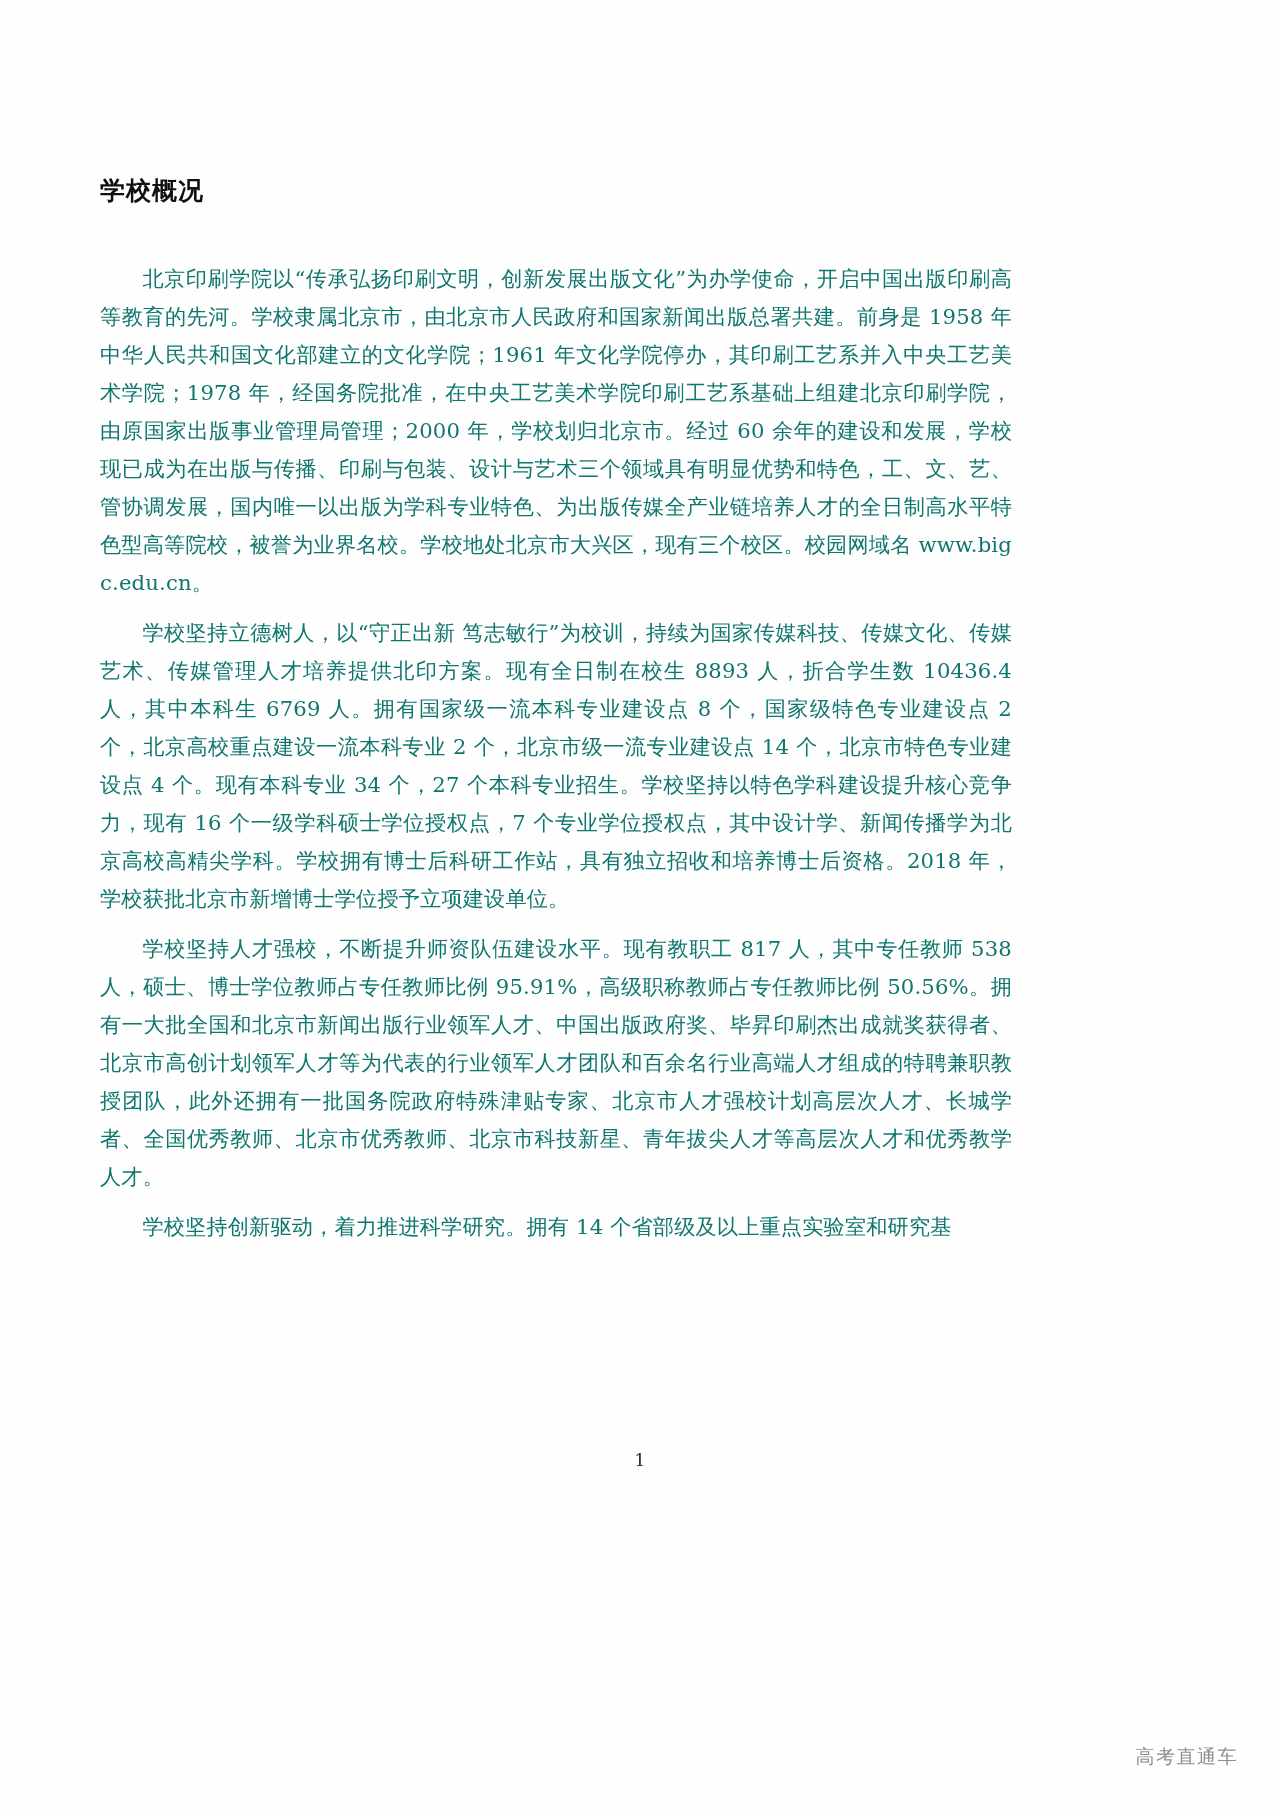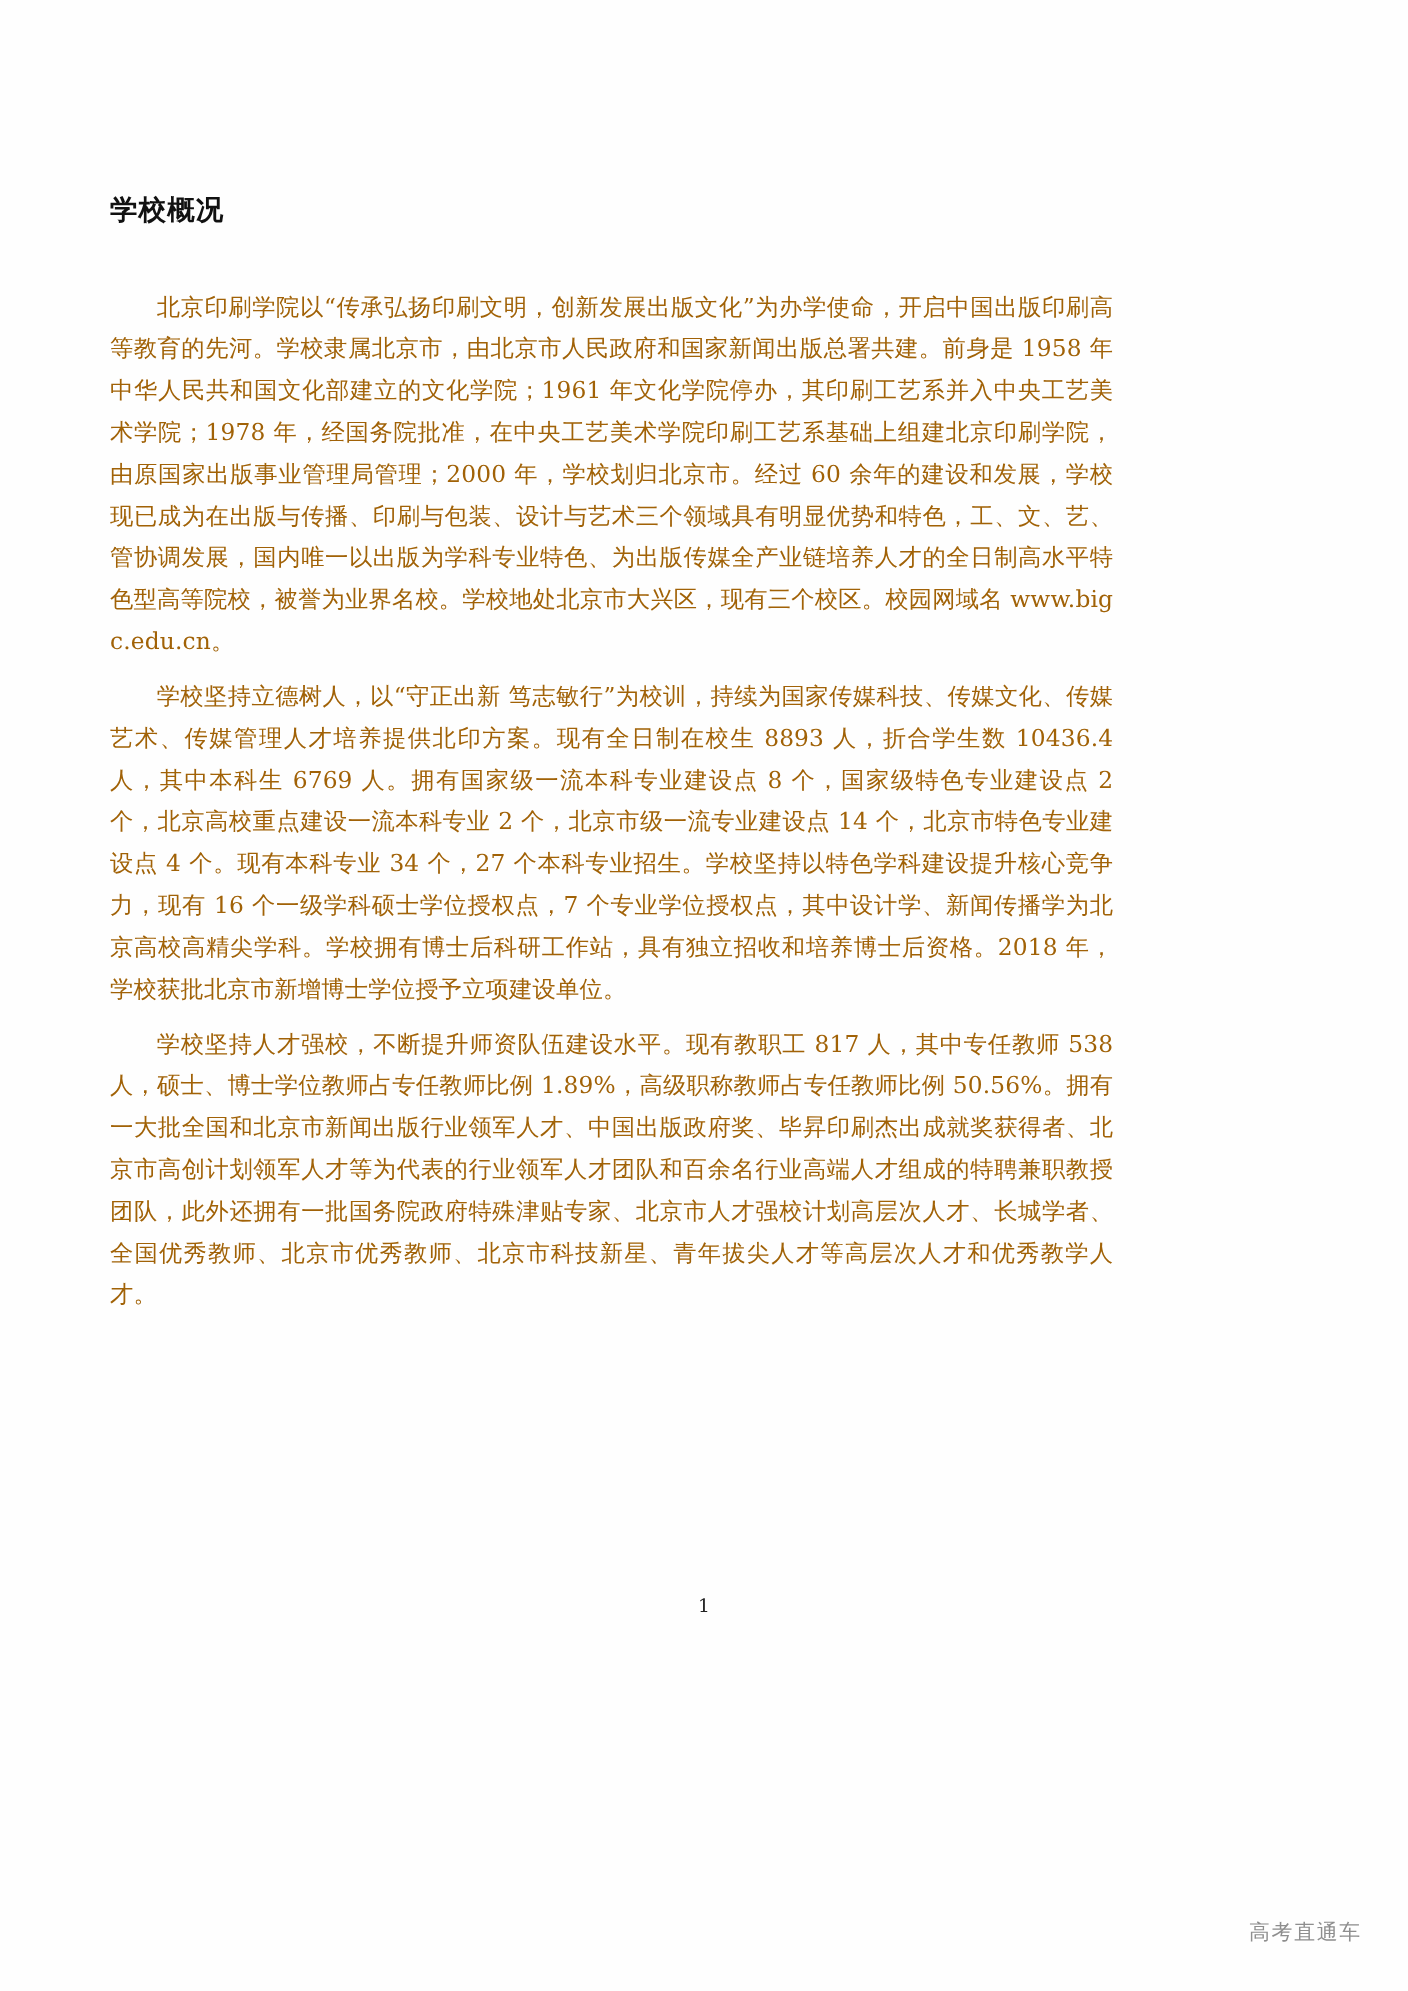--- a/index.html
+++ b/index.html
@@ -35,21 +35,21 @@
     margin: 0 0 54px 0;
     line-height: 1.2;
   }
   .para {
     font-size: 21.2px;
     line-height: 38px;
     text-align: justify;
     text-justify: inter-ideograph;
     text-indent: 2em;
     margin: 0 0 0 0;
-    color: #a16207;
+    color: #0f766e;
     letter-spacing: 0.15px;
     word-break: break-all;
   }
   .para + .para {
     margin-top: 12px;
   }
   .page-number {
     position: absolute;
     left: 0;
     right: 0;
@@ -77,22 +77,23 @@
 
   <div class="content">
 
     <h1 class="doc-title">学校概况</h1>
 
     <p class="para">北京印刷学院以“传承弘扬印刷文明，创新发展出版文化”为办学使命，开启中国出版印刷高等教育的先河。学校隶属北京市，由北京市人民政府和国家新闻出版总署共建。前身是 1958 年中华人民共和国文化部建立的文化学院；1961 年文化学院停办，其印刷工艺系并入中央工艺美术学院；1978 年，经国务院批准，在中央工艺美术学院印刷工艺系基础上组建北京印刷学院，由原国家出版事业管理局管理；2000 年，学校划归北京市。经过 60 余年的建设和发展，学校现已成为在出版与传播、印刷与包装、设计与艺术三个领域具有明显优势和特色，工、文、艺、管协调发展，国内唯一以出版为学科专业特色、为出版传媒全产业链培养人才的全日制高水平特色型高等院校，被誉为业界名校。学校地处北京市大兴区，现有三个校区。校园网域名 www.bigc.edu.cn。</p>
 
     <p class="para">学校坚持立德树人，以“守正出新 笃志敏行”为校训，持续为国家传媒科技、传媒文化、传媒艺术、传媒管理人才培养提供北印方案。现有全日制在校生 8893 人，折合学生数 10436.4 人，其中本科生 6769 人。拥有国家级一流本科专业建设点 8 个，国家级特色专业建设点 2 个，北京高校重点建设一流本科专业 2 个，北京市级一流专业建设点 14 个，北京市特色专业建设点 4 个。现有本科专业 34 个，27 个本科专业招生。学校坚持以特色学科建设提升核心竞争力，现有 16 个一级学科硕士学位授权点，7 个专业学位授权点，其中设计学、新闻传播学为北京高校高精尖学科。学校拥有博士后科研工作站，具有独立招收和培养博士后资格。2018 年，学校获批北京市新增博士学位授予立项建设单位。</p>
 
 
-    <p class="para">学校坚持人才强校，不断提升师资队伍建设水平。现有教职工 817 人，其中专任教师 538 人，硕士、博士学位教师占专任教师比例 1.89%，高级职称教师占专任教师比例 50.56%。拥有一大批全国和北京市新闻出版行业领军人才、中国出版政府奖、毕昇印刷杰出成就奖获得者、北京市高创计划领军人才等为代表的行业领军人才团队和百余名行业高端人才组成的特聘兼职教授团队，此外还拥有一批国务院政府特殊津贴专家、北京市人才强校计划高层次人才、长城学者、全国优秀教师、北京市优秀教师、北京市科技新星、青年拔尖人才等高层次人才和优秀教学人才。</p>
+    <p class="para">学校坚持人才强校，不断提升师资队伍建设水平。现有教职工 817 人，其中专任教师 538 人，硕士、博士学位教师占专任教师比例 95.91%，高级职称教师占专任教师比例 50.56%。拥有一大批全国和北京市新闻出版行业领军人才、中国出版政府奖、毕昇印刷杰出成就奖获得者、北京市高创计划领军人才等为代表的行业领军人才团队和百余名行业高端人才组成的特聘兼职教授团队，此外还拥有一批国务院政府特殊津贴专家、北京市人才强校计划高层次人才、长城学者、全国优秀教师、北京市优秀教师、北京市科技新星、青年拔尖人才等高层次人才和优秀教学人才。</p>
 
+    <p class="para">学校坚持创新驱动，着力推进科学研究。拥有 14 个省部级及以上重点实验室和研究基</p>
 
   </div>
 
   <div class="page-number">1</div>
 
   <div class="watermark">高考直通车</div>
 
 </div>
 
 </body></html>

